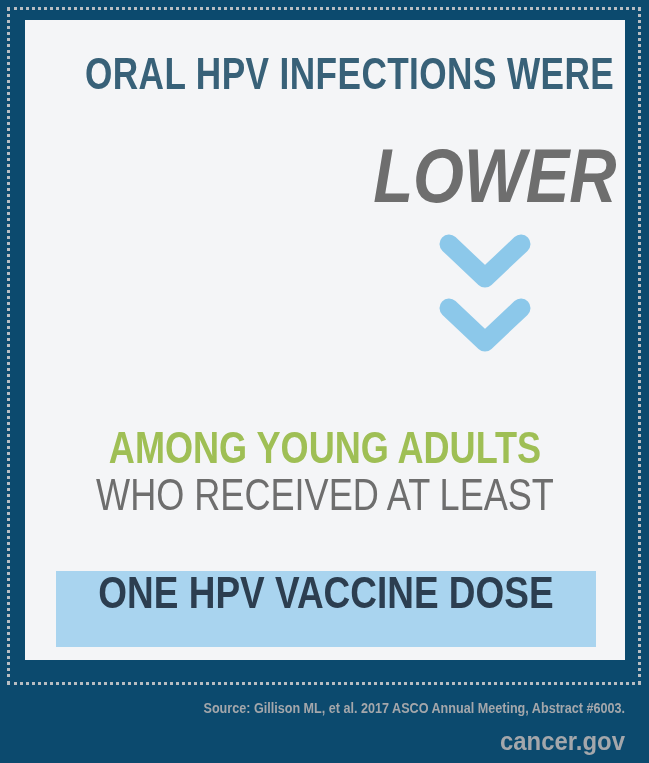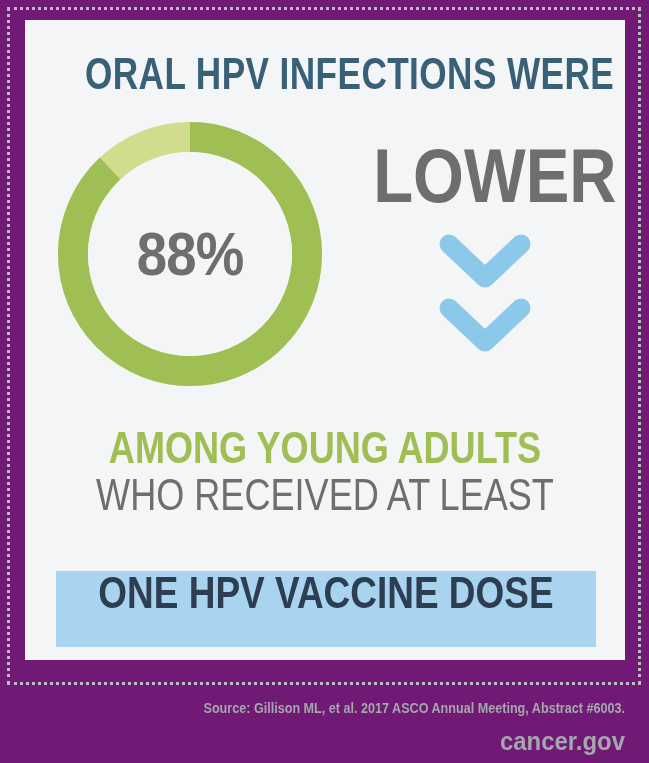--- a/index.html
+++ b/index.html
@@ -11,21 +11,21 @@
     width: 649px;
     height: 763px;
     font-family: "Liberation Sans", sans-serif;
     -webkit-font-smoothing: antialiased;
   }
 
   .infographic {
     position: relative;
     width: 649px;
     height: 763px;
-    background: #701a75;
+    background: #0c4a6e;
     overflow: hidden;
   }
 
   
   .dotted-frame {
     position: absolute;
     left: 7px;
     top: 7px;
     width: 634px;
     height: 678px;
@@ -94,20 +94,21 @@
     letter-spacing: -1px;
   }
 
   
   .lower-block {
     position: absolute;
     left: 330px;
     top: 118px;
     width: 260px;
     text-align: left;
+    font-style: italic;
   }
   .lower-word {
     color: #6e6e6e;
     font-family: "Liberation Sans Narrow", "Liberation Sans", sans-serif;
     font-weight: bold;
     font-size: 76px;
     line-height: 1;
     letter-spacing: 0px;
     transform: scaleX(0.86);
     transform-origin: 50% 50%;
@@ -198,29 +199,20 @@
 <body>
 
 <div class="infographic">
 
   <div class="dotted-frame"></div>
 
   <div class="panel">
 
     <div class="headline">ORAL HPV INFECTIONS WERE</div>
 
-    <div class="donut-wrap">
-      <svg class="donut-svg" viewBox="0 0 264 264">
-
-        <circle cx="132" cy="132" r="117" fill="none" stroke="#cfdd8c" stroke-width="30"></circle>
-        <circle cx="132" cy="132" r="117" fill="none" stroke="#9fbf55" stroke-width="30" stroke-dasharray="646.92 735.13" stroke-dashoffset="0" transform="rotate(-90 132 132)"></circle>
-        <circle cx="132" cy="132" r="102" fill="#f4f5f7"></circle>
-      </svg>
-      <div class="donut-label">88%</div>
-    </div>
 
     <div class="lower-block">
       <div class="lower-word">LOWER</div>
       <div class="chevrons">
         <svg class="chevron-icon" width="96" height="62" viewBox="0 0 96 62">
           <path d="M12 10 L48 44 L84 10" fill="none" stroke="#8cc8ea" stroke-width="19" stroke-linecap="round" stroke-linejoin="round"></path>
         </svg>
         <svg class="chevron-icon" width="96" height="62" viewBox="0 0 96 62">
           <path d="M12 10 L48 44 L84 10" fill="none" stroke="#8cc8ea" stroke-width="19" stroke-linecap="round" stroke-linejoin="round"></path>
         </svg>

